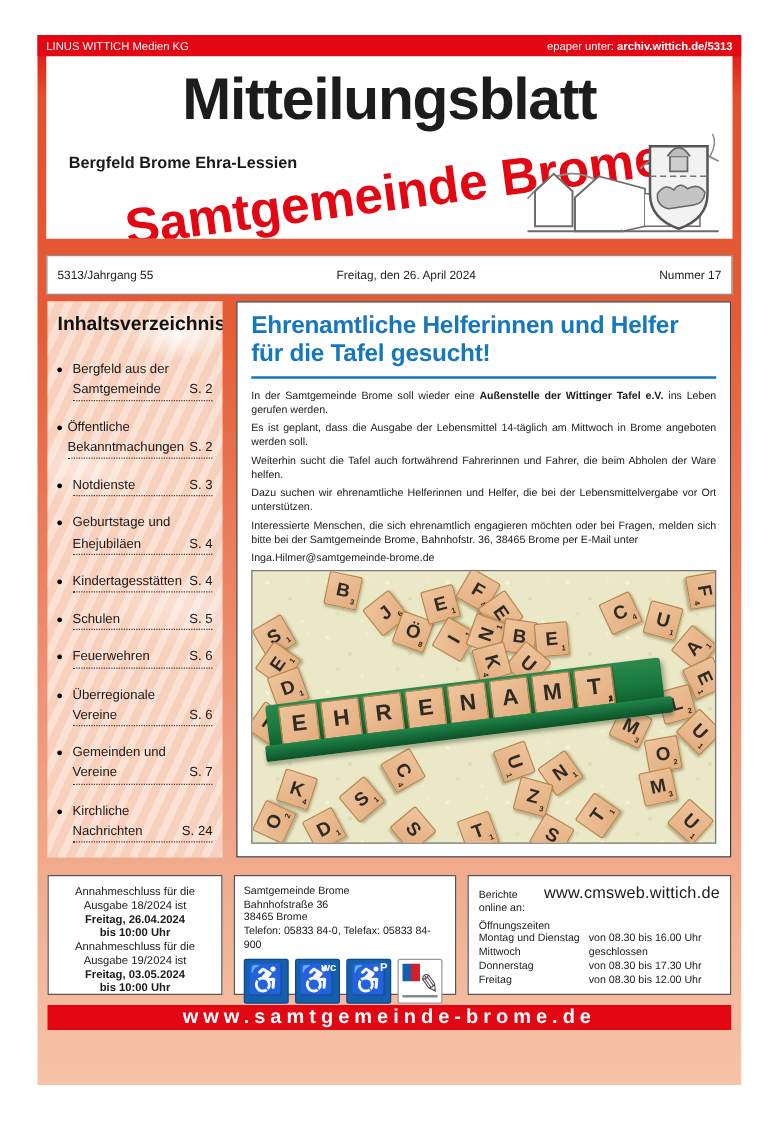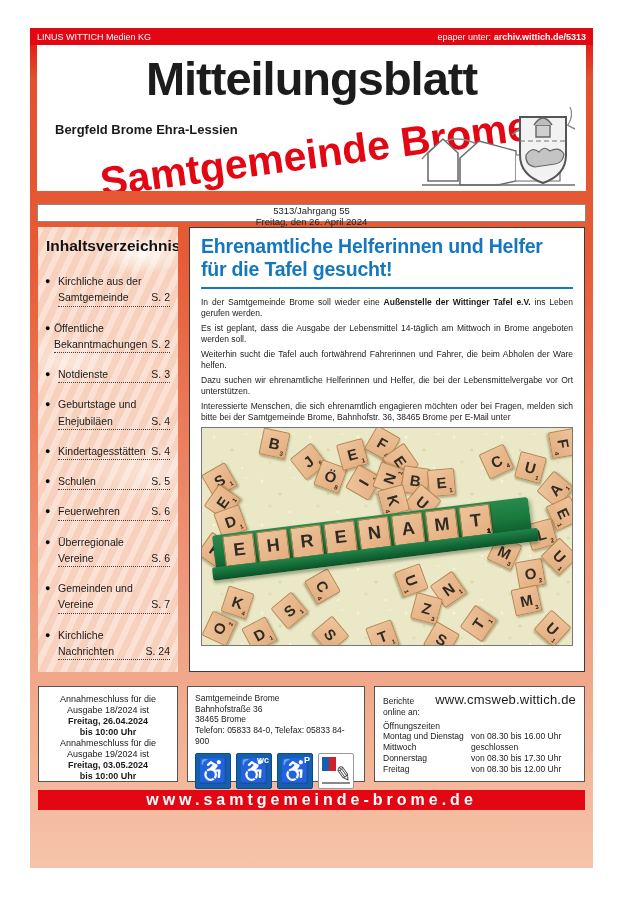--- a/index.html
+++ b/index.html
@@ -19,22 +19,22 @@
   
   .masthead { margin:0 7px; height:146px; background:#fff; position:relative; overflow:hidden; }
   .mast-title { text-align:center; padding-top:6px; font-size:47px; font-weight:bold; letter-spacing:-1px; color:#1c1c1c; }
   .mast-towns-top { position:absolute; left:18px; top:77px; font-size:13px; font-weight:bold; }
   .mast-name { position:absolute; left:8px; top:86px; width:540px; text-align:center; color:#e30613;
     font-size:41px; font-weight:bold; transform:rotate(-7.5deg); letter-spacing:0px; white-space:nowrap; }
   .mast-towns-bottom { position:absolute; left:150px; top:172px; font-size:16px; font-weight:bold;text-align:center; }
   .mast-art { position:absolute; right:8px; bottom:2px; }
 
   
-  .issuebar { margin:13px 7px 0; height:18px; background:#fff; border:1px solid #8a8a8a;
-    display:flex; align-items:center; justify-content:space-between; padding:0 8px; font-size:9.5px; color:#222;flex-direction:column; }
+  .issuebar { margin:13px 7px 0; height:32px; background:#fff; border:1px solid #8a8a8a;
+    display:flex; align-items:center; justify-content:space-between; padding:0 8px; font-size:9.5px; color:#222; }
 
   
   .main { display:flex; gap:11px; margin:5px 8px 0; height:445px; }
 
   
   .toc { width:140px; height:445px; padding:8px 8px 8px 7px; background:#f9d9c7; position:relative; overflow:hidden;
     background-image:
       radial-gradient(ellipse 60px 30px at 75% 6%, rgba(255,255,255,.85), rgba(255,255,255,0) 70%),
       radial-gradient(ellipse 80px 40px at 20% 30%, rgba(255,255,255,.45), rgba(255,255,255,0) 70%),
       radial-gradient(ellipse 90px 45px at 80% 55%, rgba(255,255,255,.4), rgba(255,255,255,0) 70%),
@@ -149,21 +149,21 @@
 
     <div class="main">
 
       <div class="toc">
         <div class="toc-title">Inhaltsverzeichnis</div>
         <div id="toc-items">
             <div class="toc-item">
               <span class="toc-bullet">●</span>
               <div class="toc-body">
                 <div class="toc-line">
-                  <span>Kirchliche aus der</span>
+                  <span>Bergfeld aus der</span>
                 </div>
                 <div class="toc-line last">
                   <span>Samtgemeinde</span>
                   <span class="toc-page">S. 2</span>
                 </div>
               </div>
             </div>
             <div class="toc-item">
               <span class="toc-bullet">●</span>
               <div class="toc-body">
@@ -265,20 +265,21 @@
 
       <div class="article">
         <div class="headline">Ehrenamtliche Helferinnen und Helfer für die Tafel gesucht!</div>
         <hr class="headline-rule">
         <div id="article-body">
             <p><span>In der Samtgemeinde Brome soll wieder eine </span><span class="b">Außenstelle der Wittinger Tafel e.V.</span><span> ins Leben gerufen werden.</span></p>
             <p><span>Es ist geplant, dass die Ausgabe der Lebensmittel 14-täglich am Mittwoch in Brome angeboten werden soll.</span></p>
             <p><span>Weiterhin sucht die Tafel auch fortwährend Fahrerinnen und Fahrer, die beim Abholen der Ware helfen.</span></p>
             <p><span>Dazu suchen wir ehrenamtliche Helferinnen und Helfer, die bei der Lebensmittelvergabe vor Ort unterstützen.</span></p>
             <p><span>Interessierte Menschen, die sich ehrenamtlich engagieren möchten oder bei Fragen, melden sich bitte bei der Samtgemeinde Brome, Bahnhofstr. 36, 38465 Brome per E-Mail unter</span></p>
+            <p class="nojust"><span>Inga.Hilmer@samtgemeinde-brome.de</span></p>
           </div>
         <div class="photo">
           <div id="scattered-tiles">
               <div class="tile" style="left: 16%; top: 1%; transform: rotate(12deg);">B<span class="val">3</span></div>
               <div class="tile" style="left: 25%; top: 9%; transform: rotate(-38deg);">J<span class="val">6</span></div>
               <div class="tile" style="left: 31%; top: 16%; transform: rotate(20deg);">Ö<span class="val">8</span></div>
               <div class="tile" style="left: 37%; top: 6%; transform: rotate(-15deg);">E<span class="val">1</span></div>
               <div class="tile" style="left: 45%; top: 1%; transform: rotate(30deg);">F<span class="val">4</span></div>
               <div class="tile" style="left: 50%; top: 9%; transform: rotate(55deg);">E<span class="val">1</span></div>
               <div class="tile" style="left: 40%; top: 19%; transform: rotate(-60deg);">I<span class="val">1</span></div>

